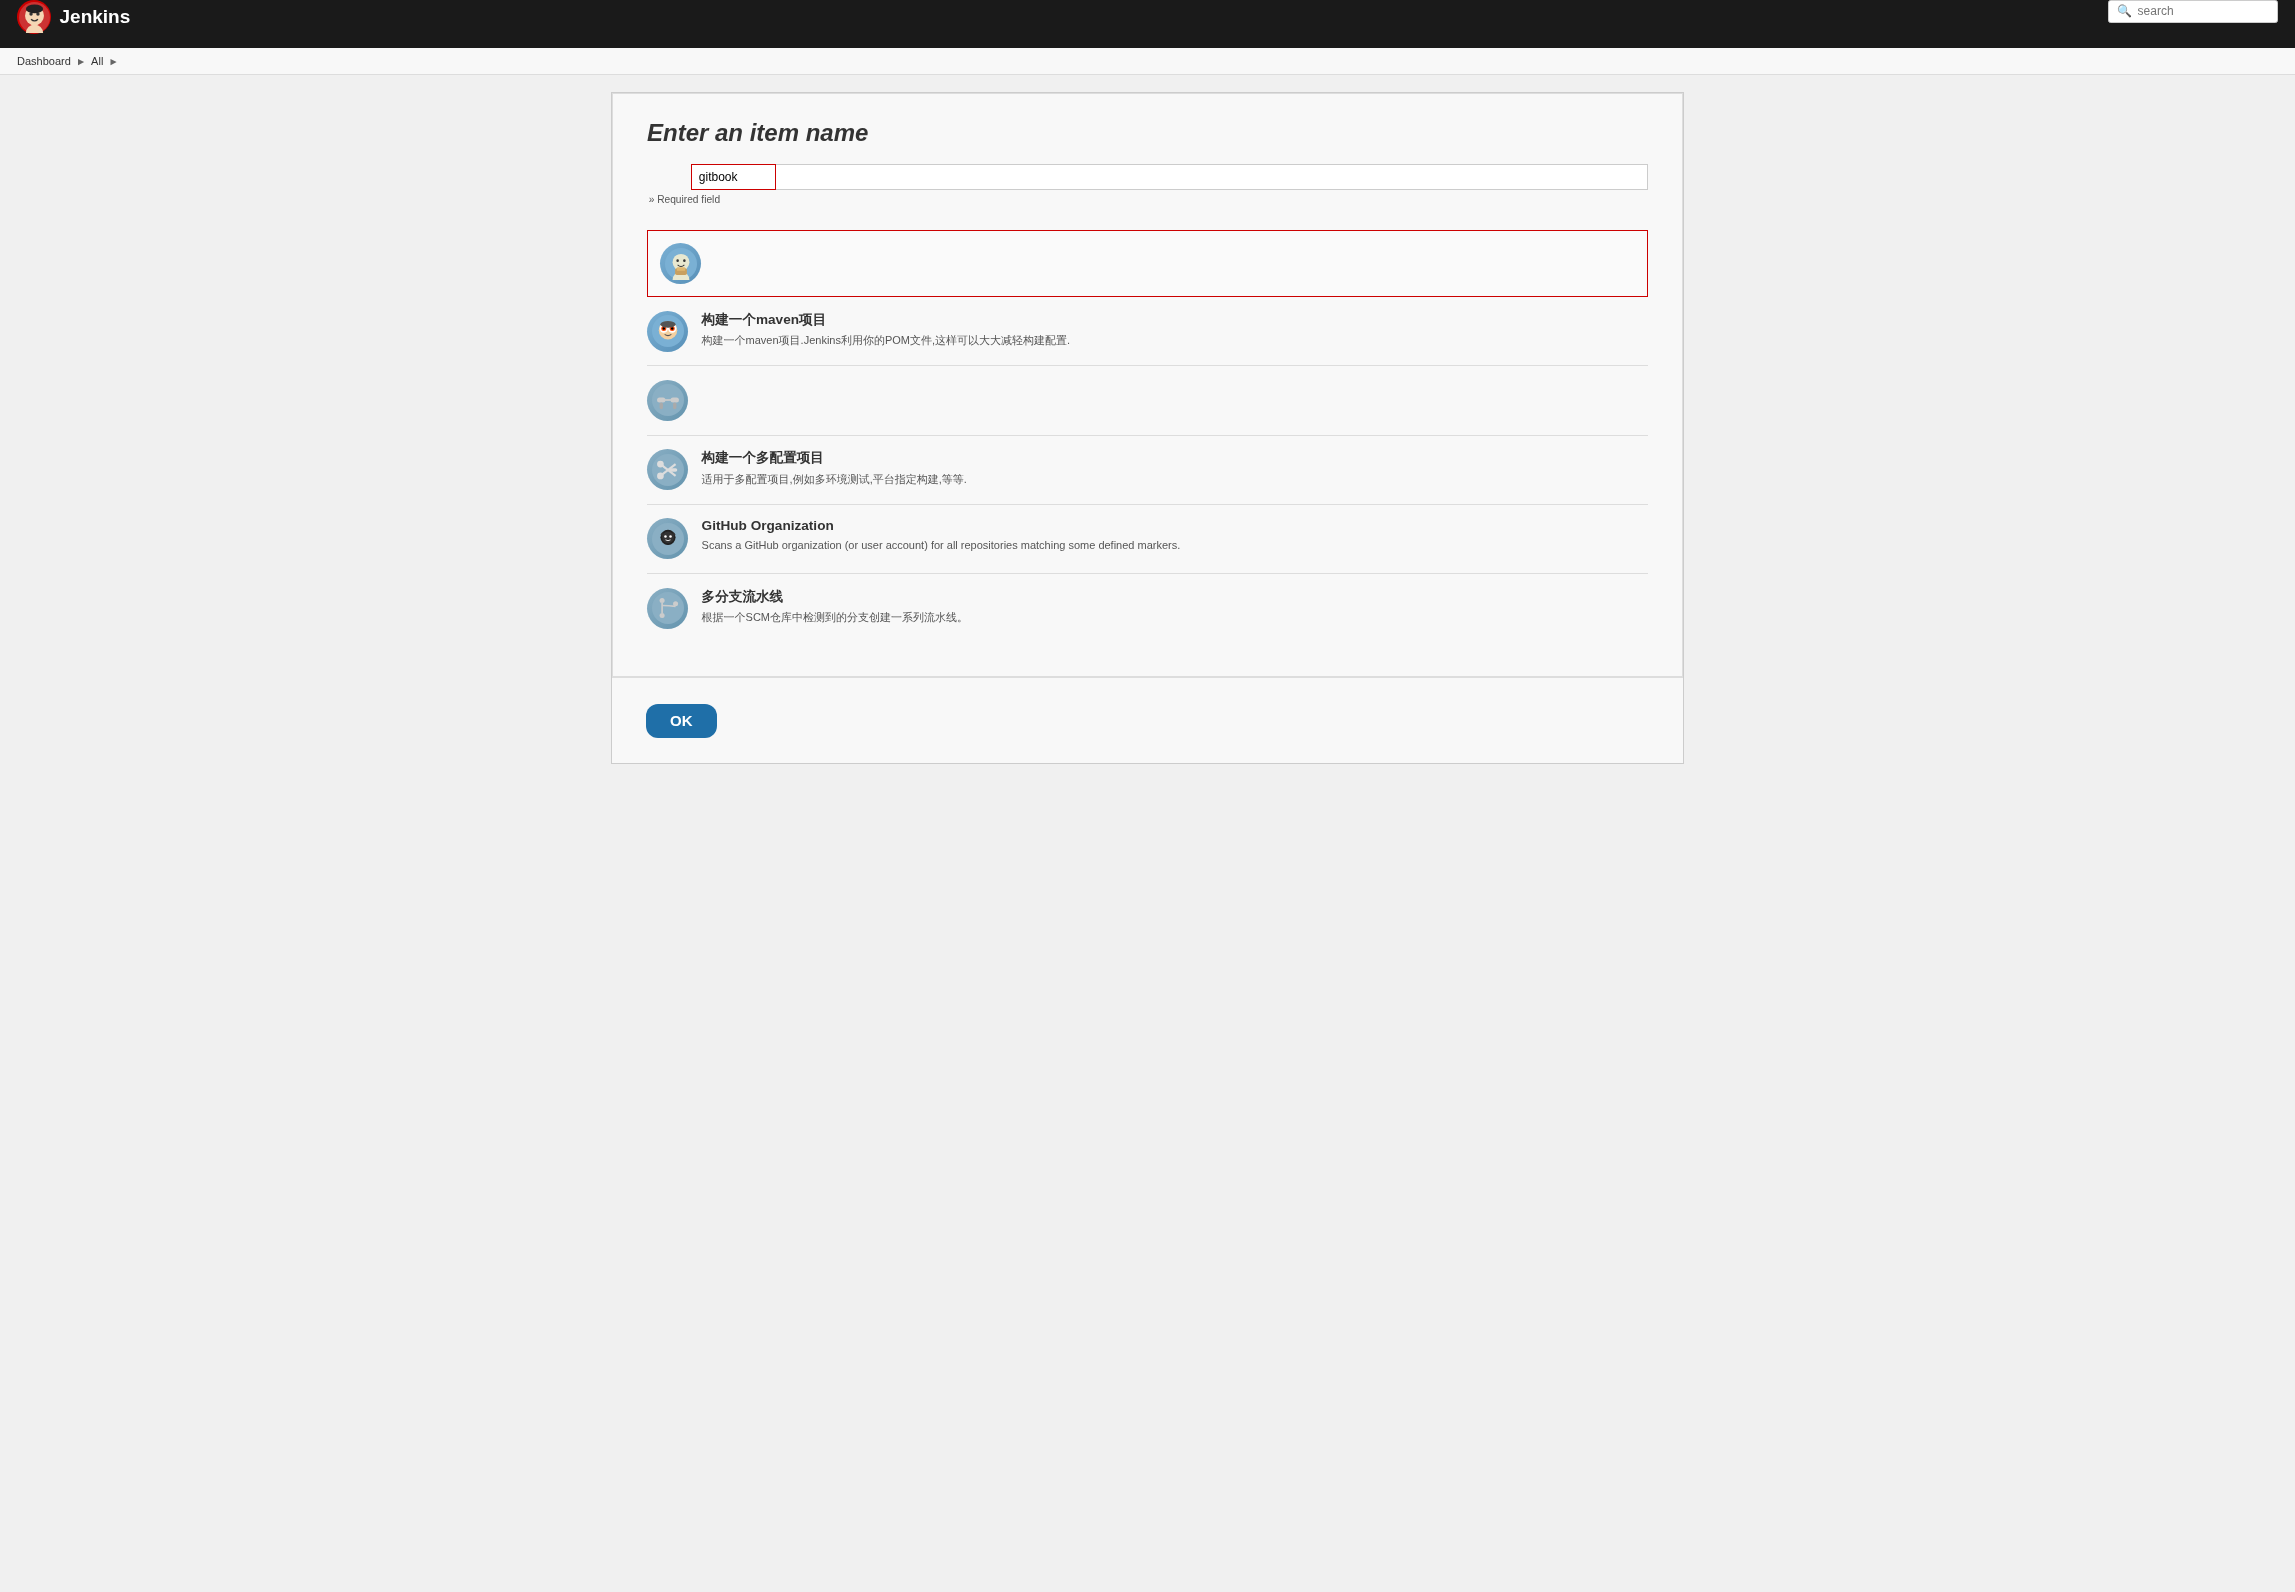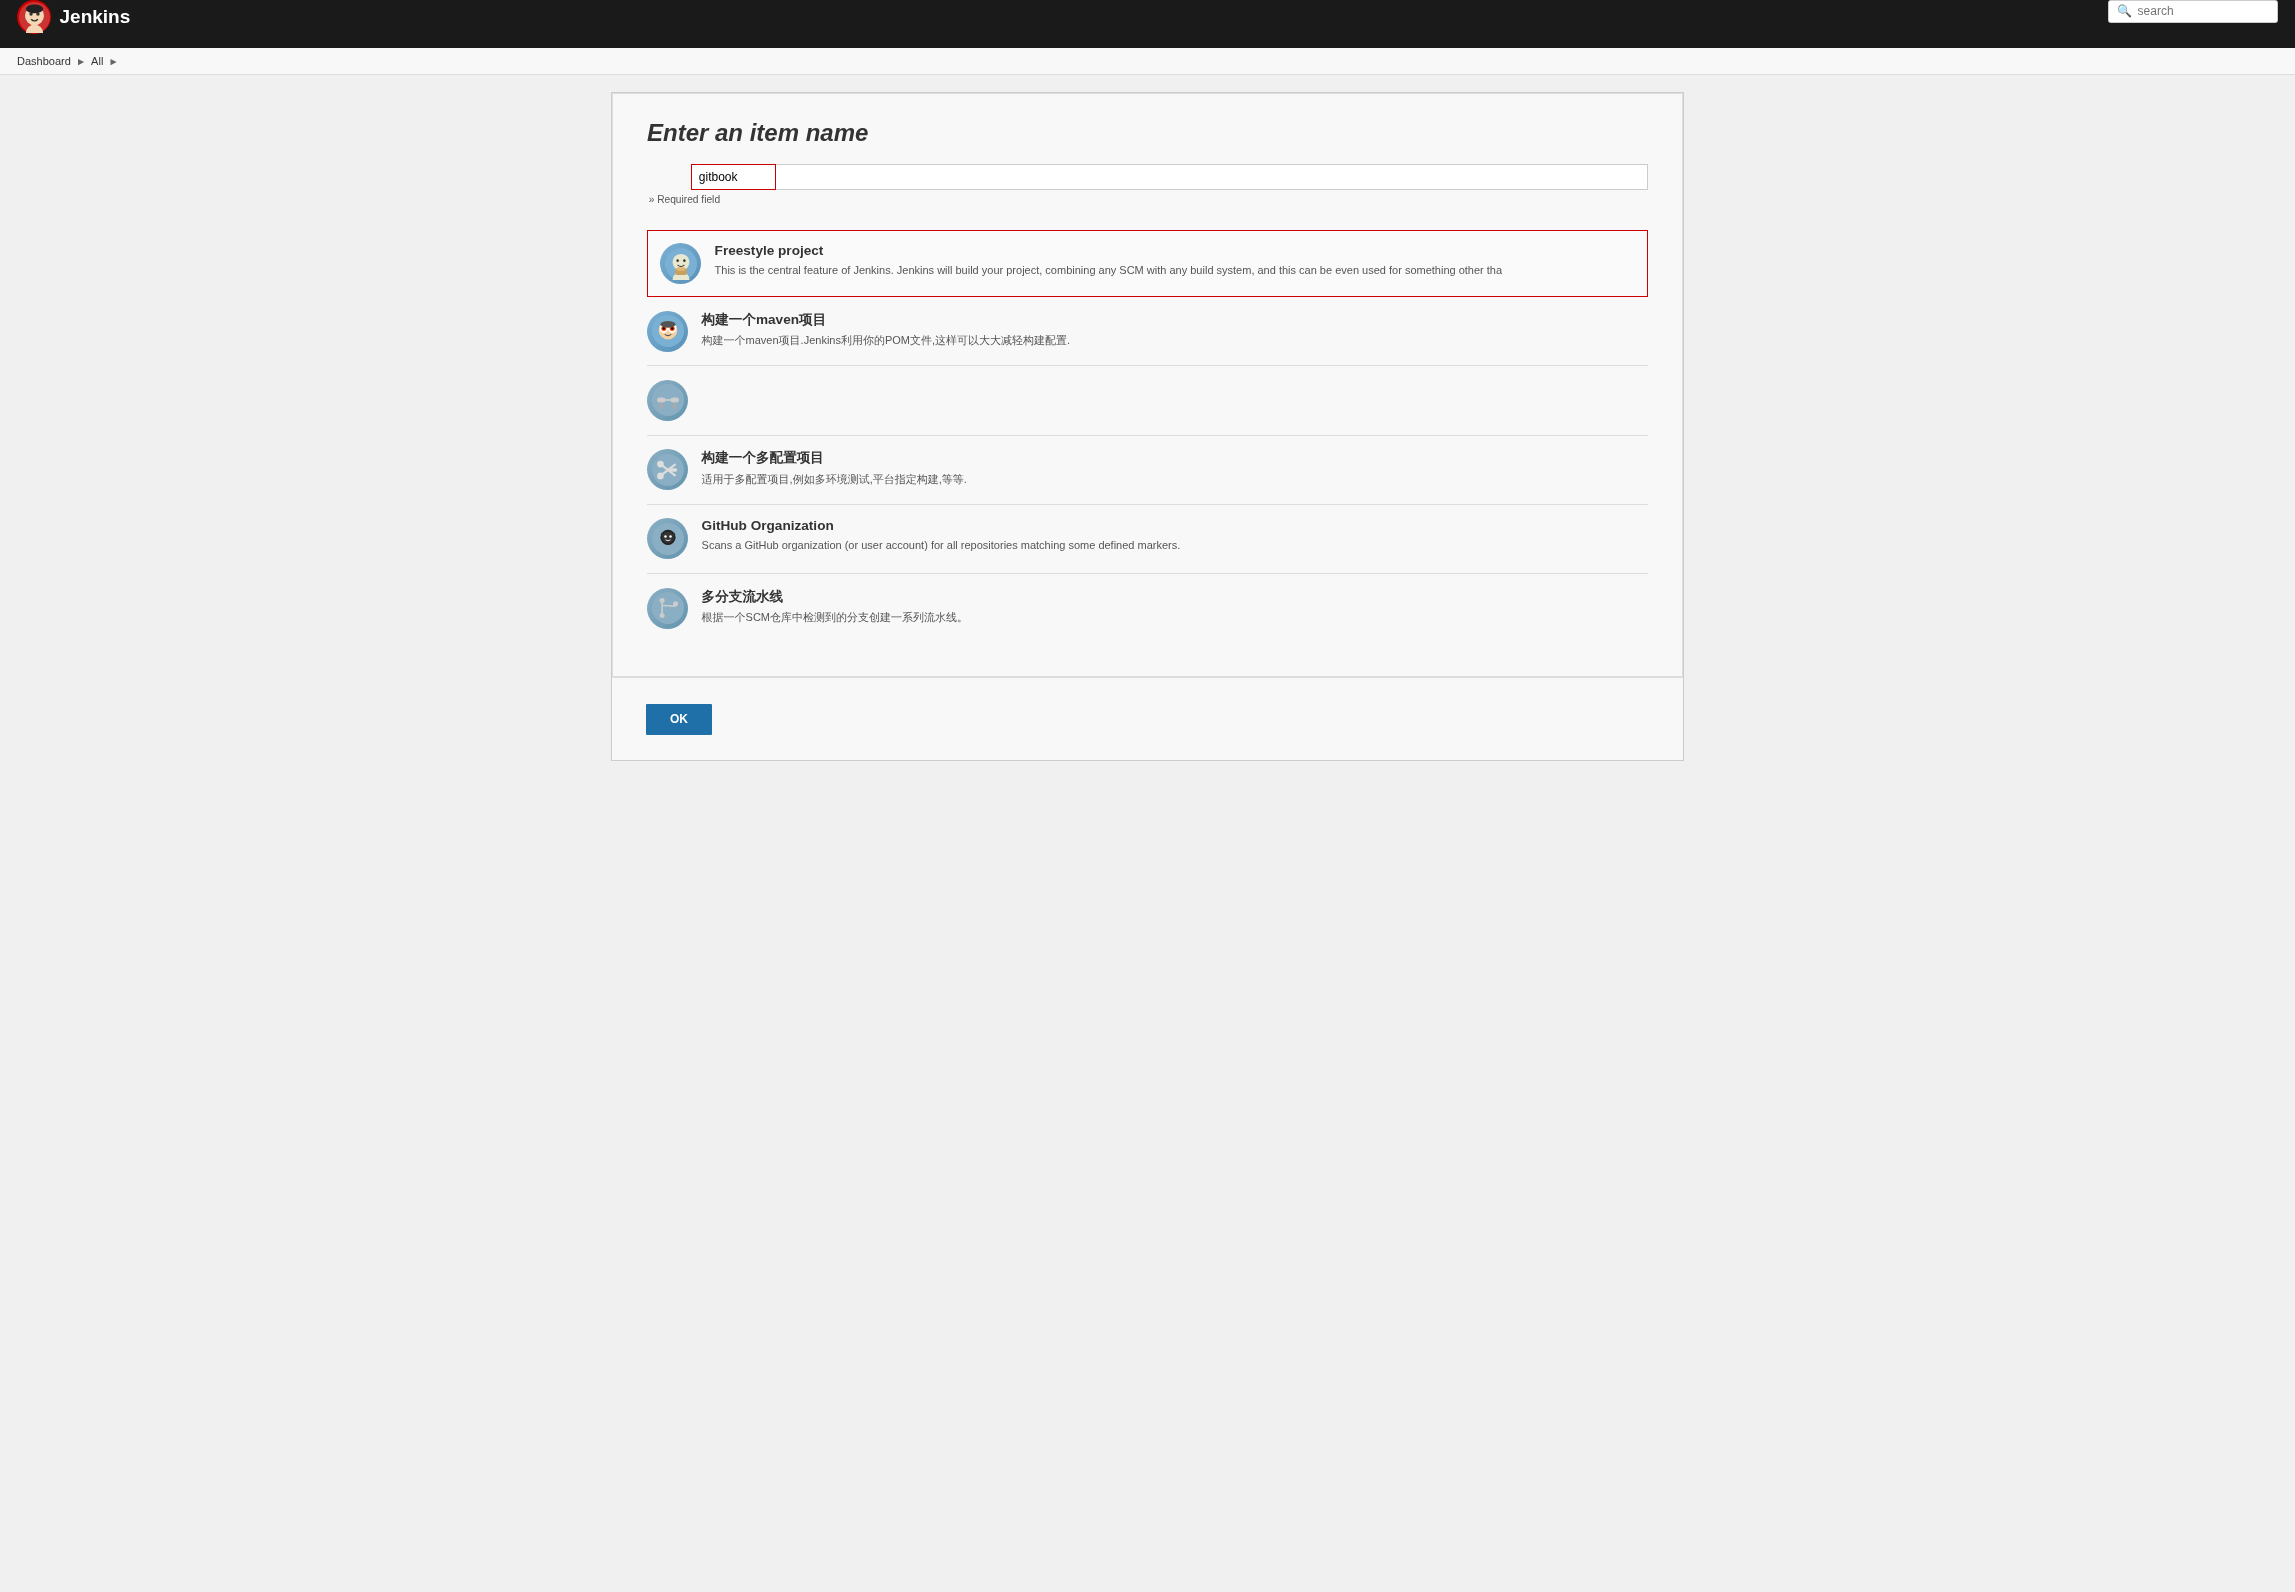--- a/index.html
+++ b/index.html
@@ -174,22 +174,22 @@
       border-top: 0.9px solid #ddd;
       padding: 25.5px 34px;
       margin-top: 0;
     }
 
     .ok-button {
       background: #1f6fa8;
       color: white;
       border: none;
       padding: 8.5px 24px;
-      font-size: 12px;
-      border-radius: 1px;
+      font-size: 15px;
+      border-radius: 12px;
       cursor: pointer;
       font-weight: bold;
     }
 
     
     .freestyle-icon {
       background: linear-gradient(135deg, #7ab0d4 0%, #5890b8 100%);
     }
 
     .maven-icon {
@@ -289,24 +289,20 @@
               <circle cx="19" cy="19" r="19" fill="#7ab0d4"></circle>
               <circle cx="19" cy="17" r="10" fill="#e8e8d0"></circle>
               <circle cx="19" cy="38" r="10" fill="#e8e8d0"></circle>
               <circle cx="15" cy="15" r="1.5" fill="#333"></circle>
               <circle cx="23" cy="15" r="1.5" fill="#333"></circle>
               <path d="M15 20 Q19 24 23 20" stroke="#333" stroke-width="1.2" fill="none"></path>
               <rect x="12" y="24" width="14" height="8" rx="2" fill="#c8a060"></rect>
               <rect x="14" y="23" width="10" height="4" rx="1" fill="#e0b870"></rect>
             </svg>
           </div>
-          <div class="project-type-info">
-            <div class="project-type-name">Freestyle project</div>
-            <div class="project-type-desc">This is the central feature of Jenkins. Jenkins will build your project, combining any SCM with any build system, and this can be even used for something other tha</div>
-          </div>
         </div>
 
         <div class="project-type-item no-border-top" style="border-top:0.9px solid #ddd;">
           <div class="project-icon maven-icon">
             <svg width="32" height="32" viewBox="0 0 38 38" xmlns="http://www.w3.org/2000/svg">
               <circle cx="19" cy="19" r="19" fill="#7ab0d4"></circle>
 
               <circle cx="19" cy="18" r="11" fill="#f5d0a0"></circle>
               <circle cx="14" cy="16" r="5" fill="white"></circle>
               <circle cx="24" cy="16" r="5" fill="white"></circle>

